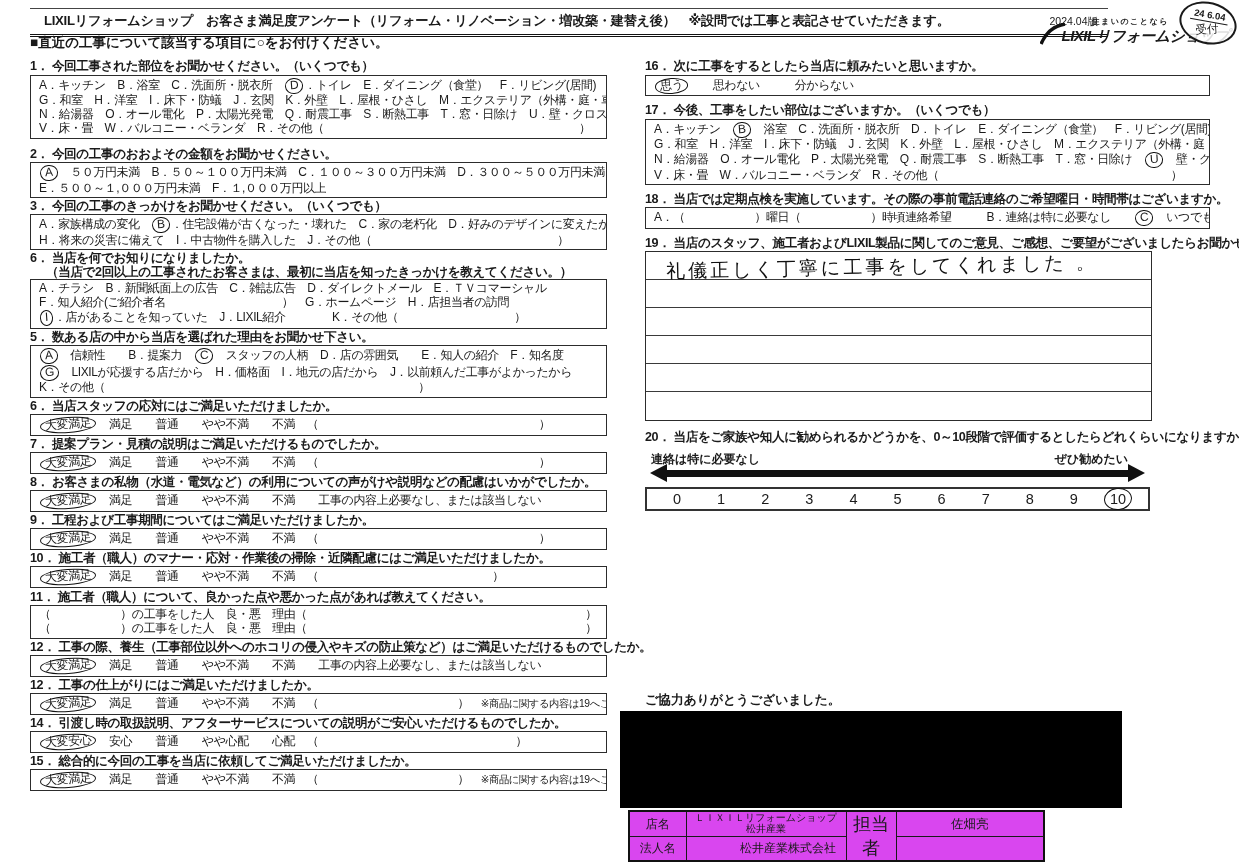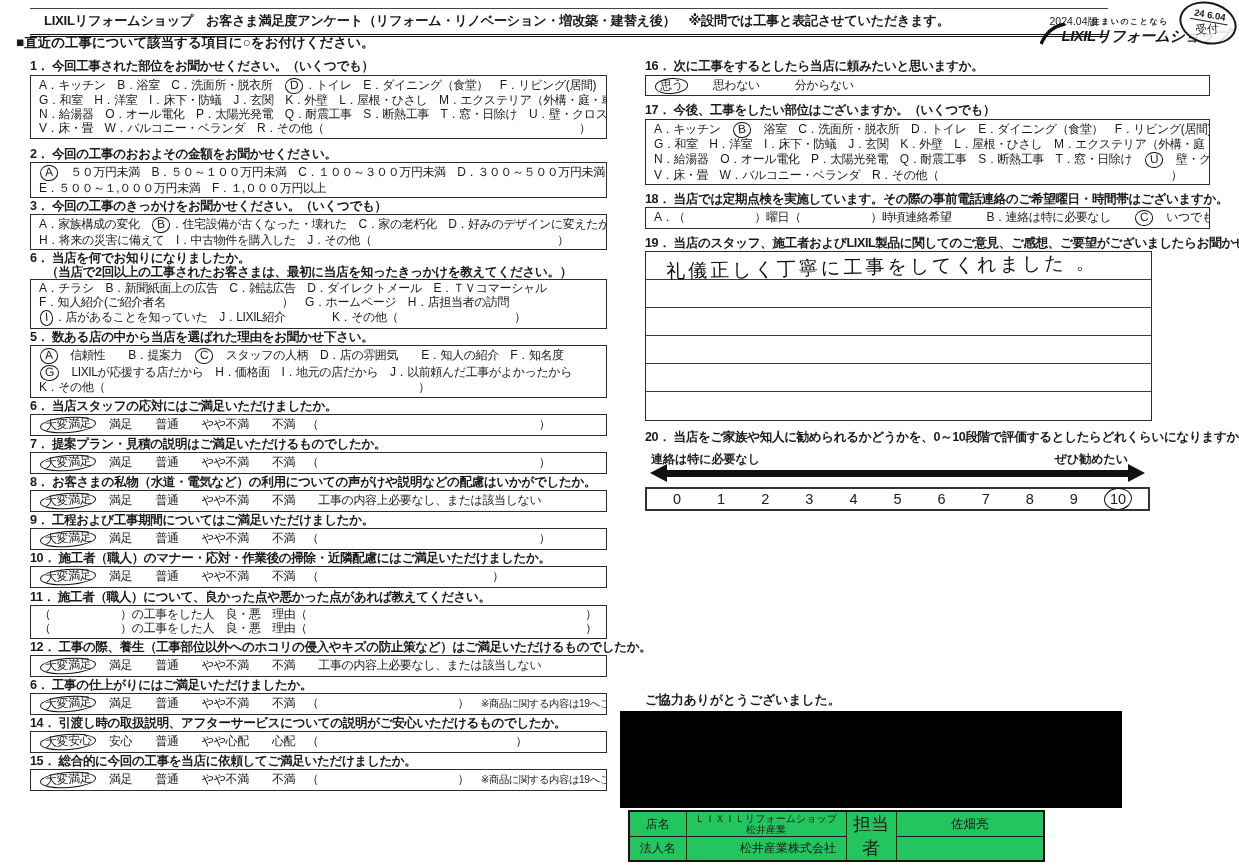--- a/index.html
+++ b/index.html
@@ -6,21 +6,21 @@
   html,body { background:#e8e8e8; }
   body { font-family: "Liberation Sans", "DejaVu Sans", sans-serif; color:#1a1a1a; }
   .page { position:relative; width:1239px; height:867px; background:#ffffff; overflow:hidden; }
 
   
   .header-bar { position:absolute; left:30px; top:8px; width:1078px;
     border-top:1.5px solid #444; border-bottom:3px double #111;
     display:flex; align-items:baseline; padding:3px 10px 4px 14px; }
   .header-title { font-size:13.2px; font-weight:bold; letter-spacing:-0.3px; white-space:nowrap; }
   .header-version { margin-left:auto; font-size:10.5px; white-space:nowrap; }
-  .instruction { position:absolute; left:16px; top:34px; font-size:13.5px; font-weight:bold; }
+  .instruction { position:absolute; left:30px; top:34px; font-size:13.5px; font-weight:bold; }
 
   .logo { position:absolute; right:10px; top:16px; display:flex; align-items:flex-end; }
   .logo-tagline { font-size:8px; font-weight:bold; letter-spacing:1.5px; margin-left:30px; }
   .logo-name { font-size:15px; font-weight:bold; font-style:italic; letter-spacing:-0.5px; white-space:nowrap; }
   .swoosh { margin-right:-4px; margin-bottom:1px; }
 
   .stamp { position:absolute; right:2px; top:2px; width:58px; height:42px;
     border:2.2px solid #1a1a1a; border-radius:50%; transform:rotate(14deg);
     display:flex; flex-direction:column; align-items:center; justify-content:center; background:rgba(255,255,255,.85); }
   .stamp-date { font-size:9.5px; font-weight:bold; border-bottom:1.5px solid #1a1a1a; padding:0 3px 1px; transform:rotate(-4deg); white-space:nowrap; }
@@ -61,21 +61,21 @@
   .scale-box { border:2px solid #333; display:flex; width:505px; padding:2px 8px; }
   .scale-num { flex:1; text-align:center; font-size:14.5px; position:relative; }
   .circled-num::after { content:""; position:absolute; left:50%; top:50%;
     transform:translate(-50%,-50%) rotate(-6deg); width:26px; height:20px;
     border:1.8px solid #111; border-radius:50%; }
 
   
   .thanks { position:absolute; left:645px; top:692px; font-size:12.8px; font-weight:bold; }
   .redaction { position:absolute; left:620px; top:711px; width:502px; height:97px; background:#000; }
 
-  .info-table { position:absolute; left:628px; top:810px; border-collapse:collapse; background:#22c55e; }
+  .info-table { position:absolute; left:628px; top:810px; border-collapse:collapse; background:#d946ef;font-family:Liberation Mono, monospace; }
   .info-table td { border:1.6px solid #1a1a1a; text-align:center; vertical-align:middle; }
   .info-table { border:2px solid #111; }
   .td-lbl { width:57px; font-size:12px; height:25px; }
   .td-store { width:160px; font-size:10px; line-height:11px; }
   .td-staff { width:50px; font-size:18px; }
   .td-name { width:148px; font-size:12.5px; }
   .td-corp { font-size:12px;padding-left:44px; }
   .row2 td { height:24px; }
 </style>
 </head>
@@ -183,21 +183,21 @@
           <div class="q-row"><span class="opt">（　　　　　　）の工事をした人　良・悪　理由（　　　　　　　　　　　　　　　　　　　　　　　　）</span></div>
         </div>
       </div>
       <div class="question q12">
         <div class="q-title">12． 工事の際、養生（工事部位以外へのホコリの侵入やキズの防止策など）はご満足いただけるものでしたか。</div>
         <div class="q-box">
           <div class="q-row"><span class="circled">大変満足</span><span class="opt">　満足　　普通　　やや不満　　不満　　工事の内容上必要なし、または該当しない</span></div>
         </div>
       </div>
       <div class="question q13">
-        <div class="q-title">6． 工事の仕上がりにはご満足いただけましたか。</div>
+        <div class="q-title">12． 工事の仕上がりにはご満足いただけましたか。</div>
         <div class="q-box">
           <div class="q-row"><span class="circled">大変満足</span><span class="opt">　満足　　普通　　やや不満　　不満　（　　　　　　　　　　　　）　</span><span class="note">※商品に関する内容は19へご記入下さい</span></div>
         </div>
       </div>
       <div class="question q14">
         <div class="q-title">14． 引渡し時の取扱説明、アフターサービスについての説明がご安心いただけるものでしたか。</div>
         <div class="q-box">
           <div class="q-row"><span class="circled">大変安心</span><span class="opt">　安心　　普通　　やや心配　　心配　（　　　　　　　　　　　　　　　　　）</span></div>
         </div>
       </div>

